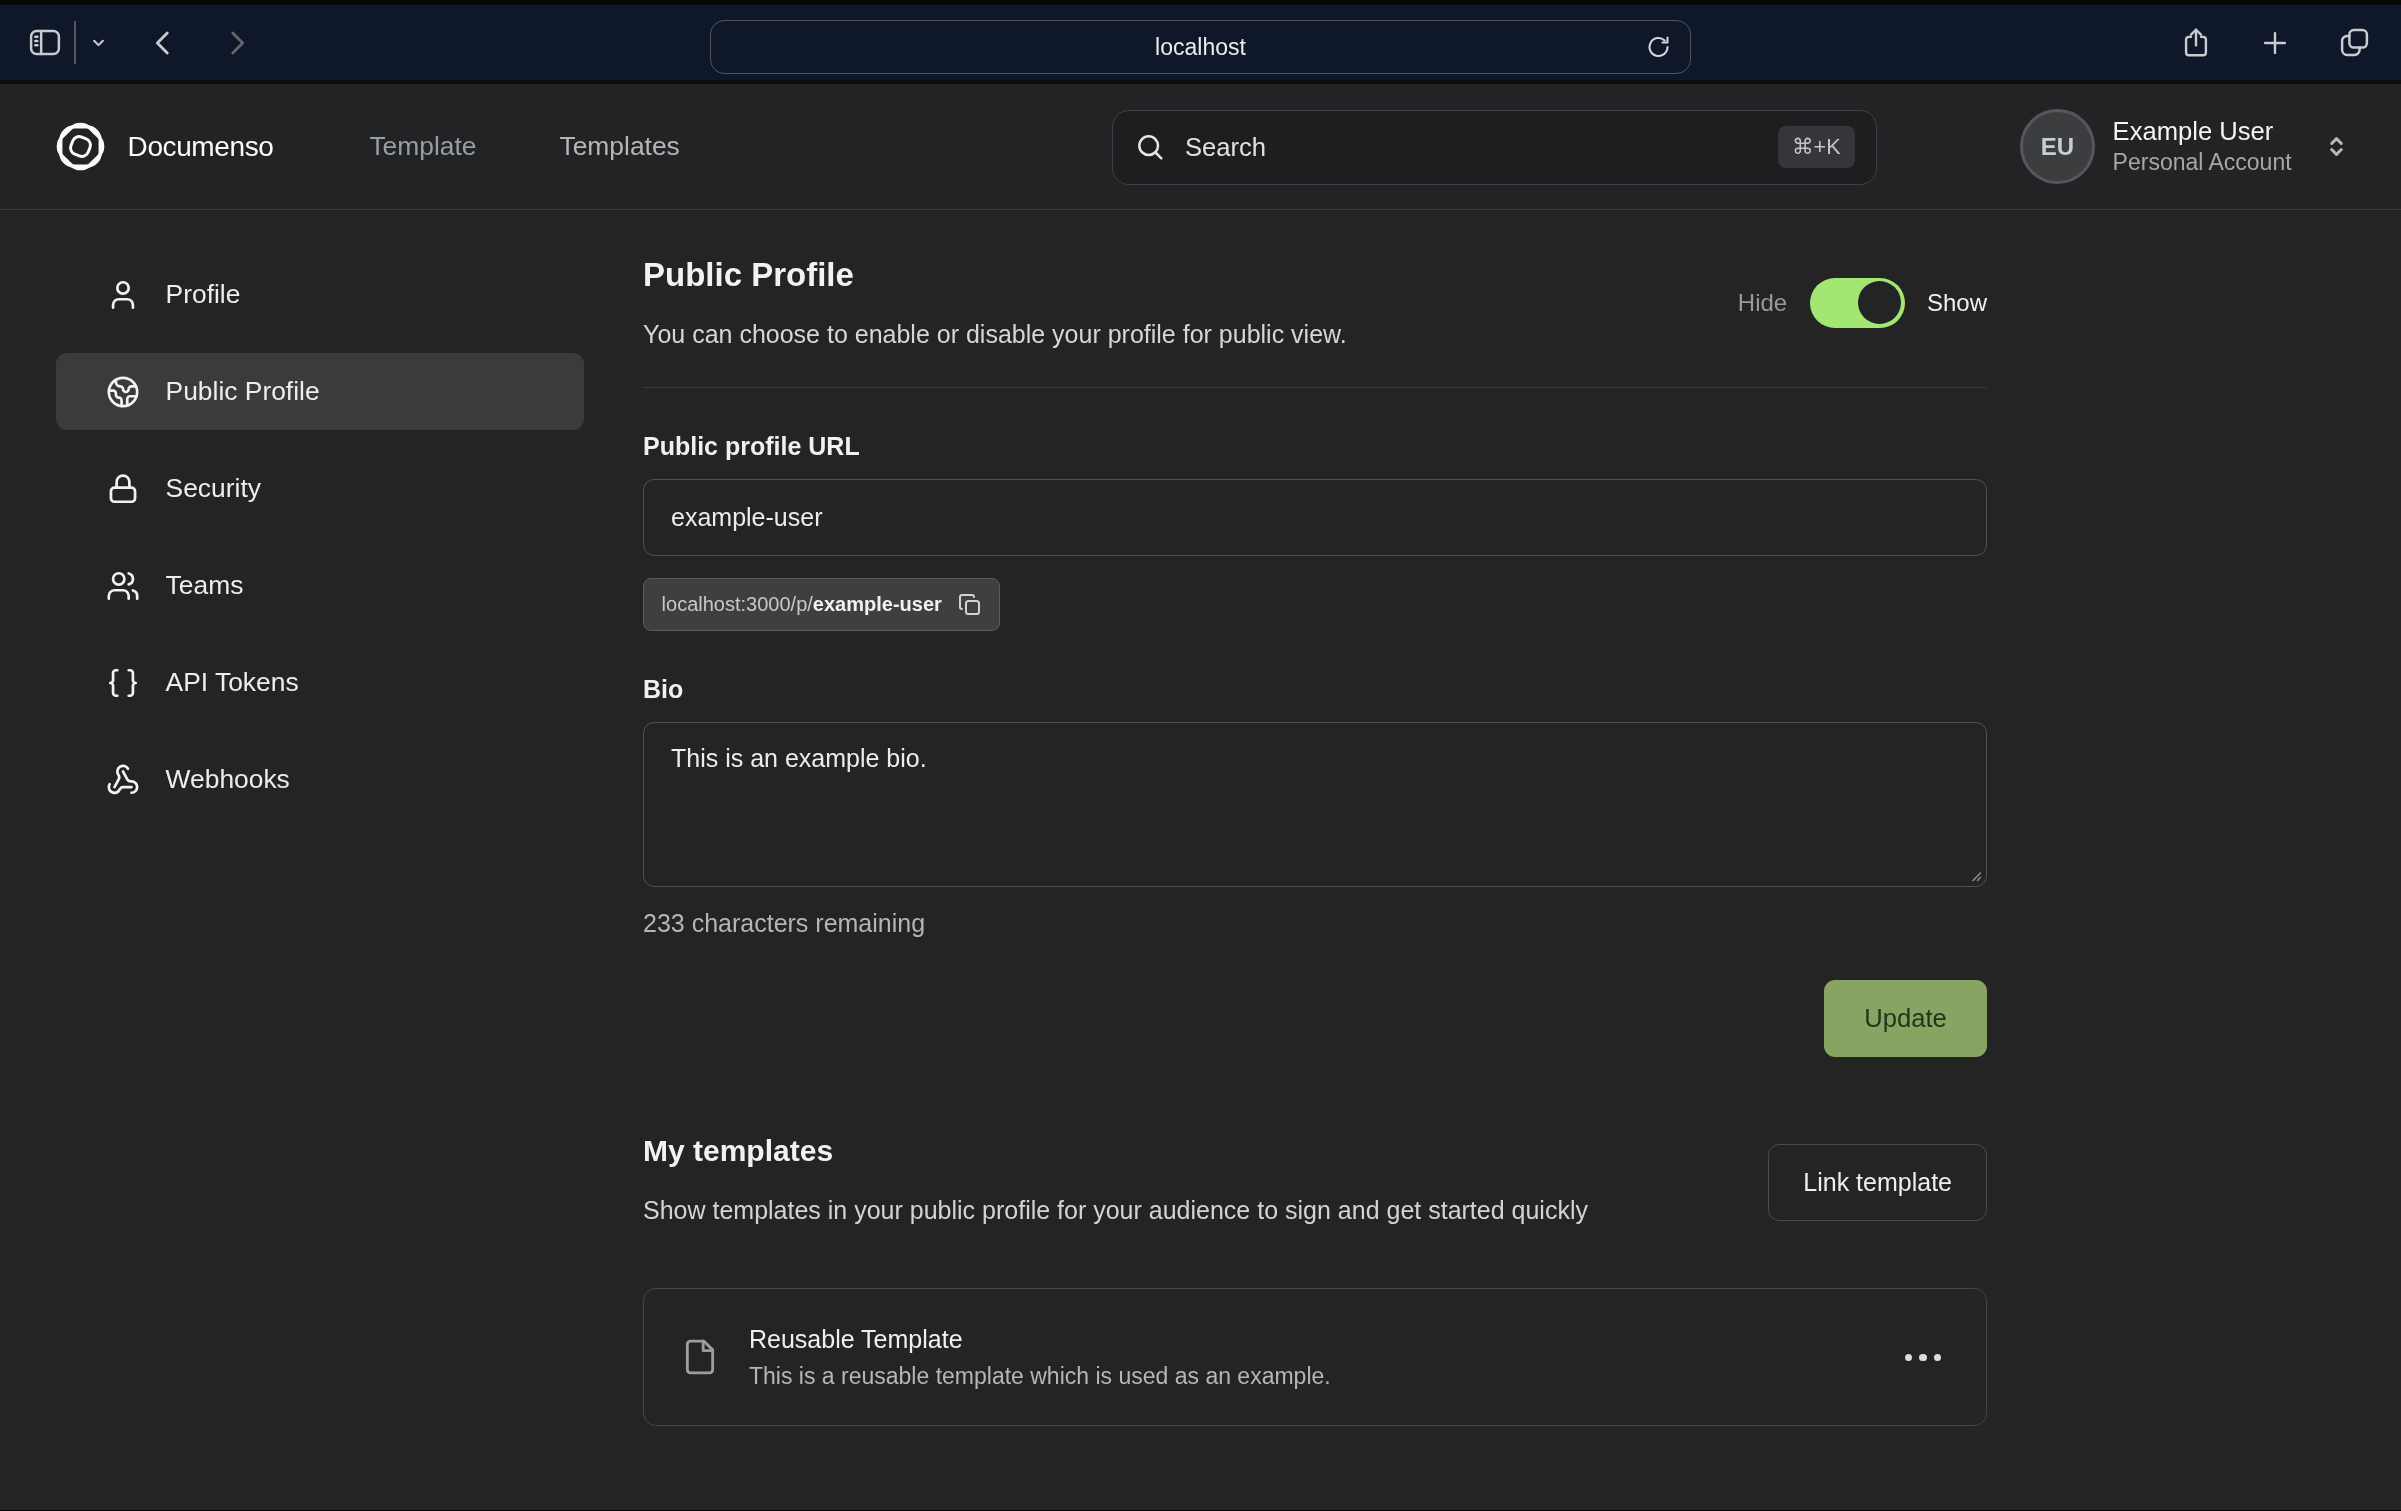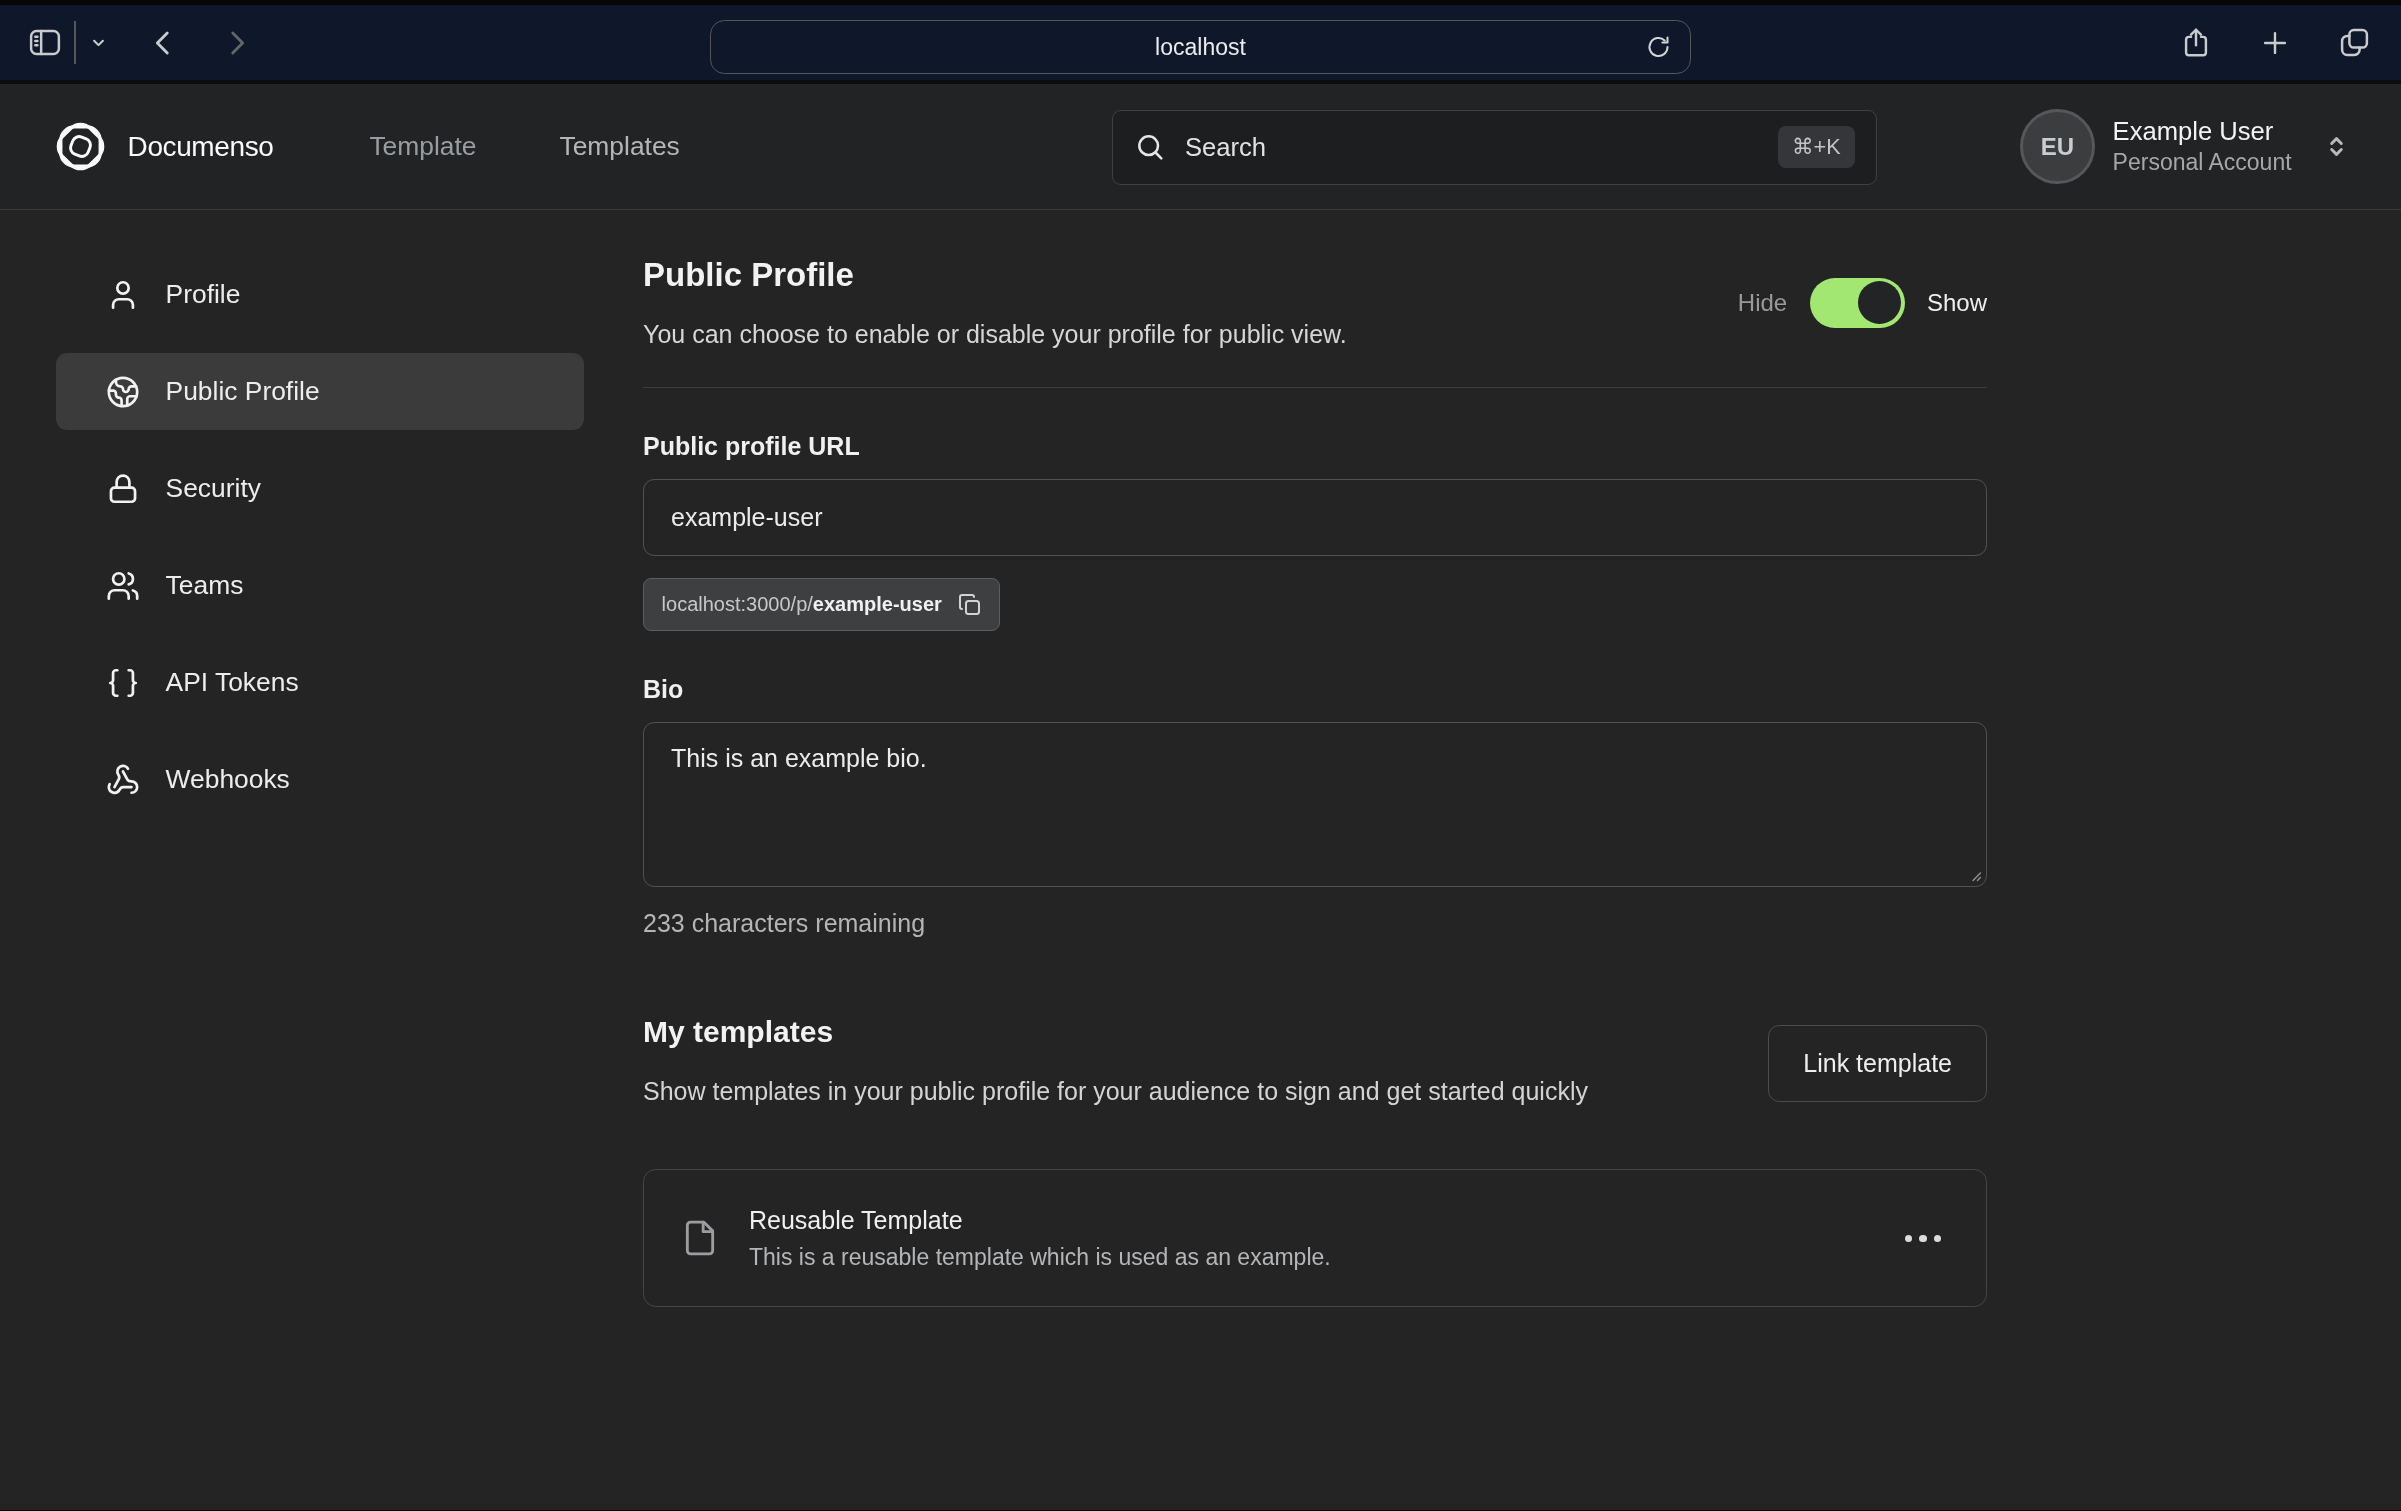--- a/index.html
+++ b/index.html
@@ -22,21 +22,21 @@
 
   
   .app-header { height:126px; background:#222325; border-bottom:1.6px solid #39393b;
     position:relative; display:flex; align-items:center; padding:0 51px; }
   .brand { display:flex; align-items:center; gap:17.6px; color:#fafafa; }
   .brand-name { font-size:28px; font-weight:400; letter-spacing:-0.4px; }
   .main-nav { display:flex; gap:83px; margin-left:96px; font-size:26.4px; }
   .nav-item { color:#9a9da0; cursor:default; }
   .nav-item.alt { color:#b4b6b8; }
   .search-box { position:absolute; left:1112px; top:25.6px; width:765px; height:75px;
-    background:#1d1e20; border:1.6px solid #3e4043; border-radius:9px;
+    background:#1d1e20; border:1.6px solid #3e4043; border-radius:17px;
     display:flex; align-items:center; padding:0 21px; }
   .search-box .s-icon { color:#e6e6e6; margin-right:19px; }
   .search-input { flex:1; background:transparent; border:none; outline:none;
     color:#ececec; font-size:25.6px; font-family:inherit; }
   .search-input::placeholder { color:#e2e2e2; opacity:1; }
   .kbd { background:#353639; border-radius:8px; padding:8px 14.4px; color:#c3c4c6; font-size:21.6px; }
   .user-menu { position:absolute; right:50px; top:0; bottom:0; display:flex; align-items:center; gap:17.6px; }
   .avatar { width:75px; height:75px; border-radius:50%; background:#3c3d3f; border:3.2px solid #56575a;
     display:flex; align-items:center; justify-content:center; color:#c9cdd1; font-size:24px; font-weight:600; }
   .user-text .u-name { color:#f4f4f4; font-size:25.6px; font-weight:500; }
@@ -303,20 +303,23 @@
       <textarea class="bio" style="">This is an example bio.</textarea>
       <span class="resize-handle">
         <svg width="17.6" height="17.6" viewBox="0 0 24 24" fill="none" stroke="currentColor" stroke-width="2" stroke-linecap="round">
             <path d="M21 11 11 21"></path>
             <path d="M21 17l-4 4"></path>
           </svg>
       </span>
     </div>
     <div class="char-count">233 characters remaining</div>
 
+    <div class="update-row">
+      <button class="btn-update">Update</button>
+    </div>
 
     <div class="templates-head">
       <div>
         <h2 class="sec-title">My templates</h2>
         <div class="sec-desc">Show templates in your public profile for your audience to sign and get started quickly</div>
       </div>
       <button class="btn-link-template">Link template</button>
     </div>
 
     <div class="template-card">

